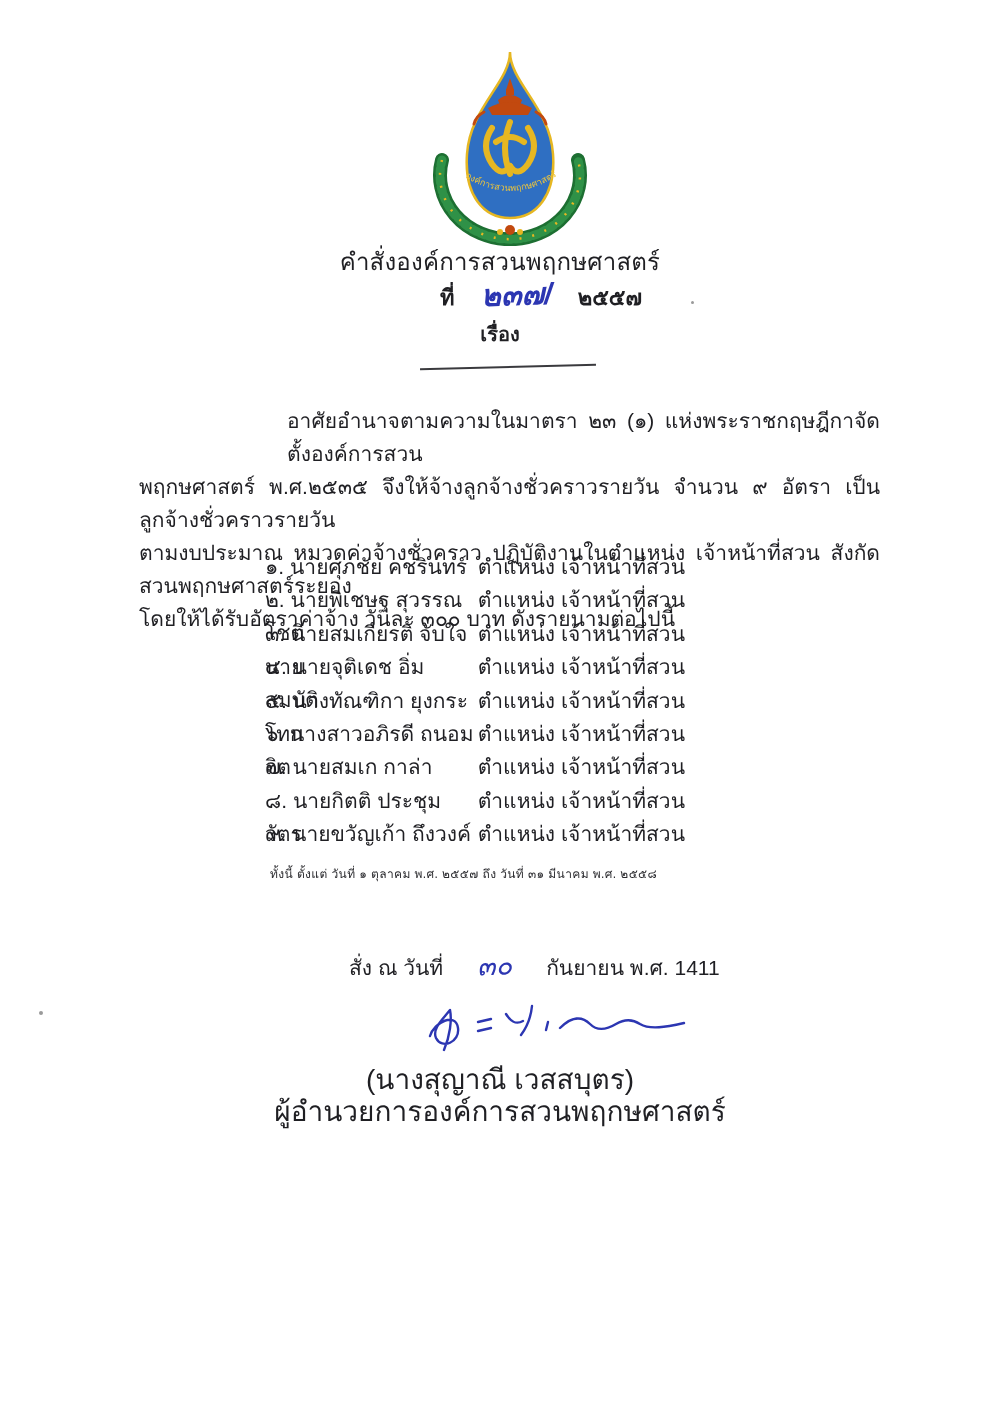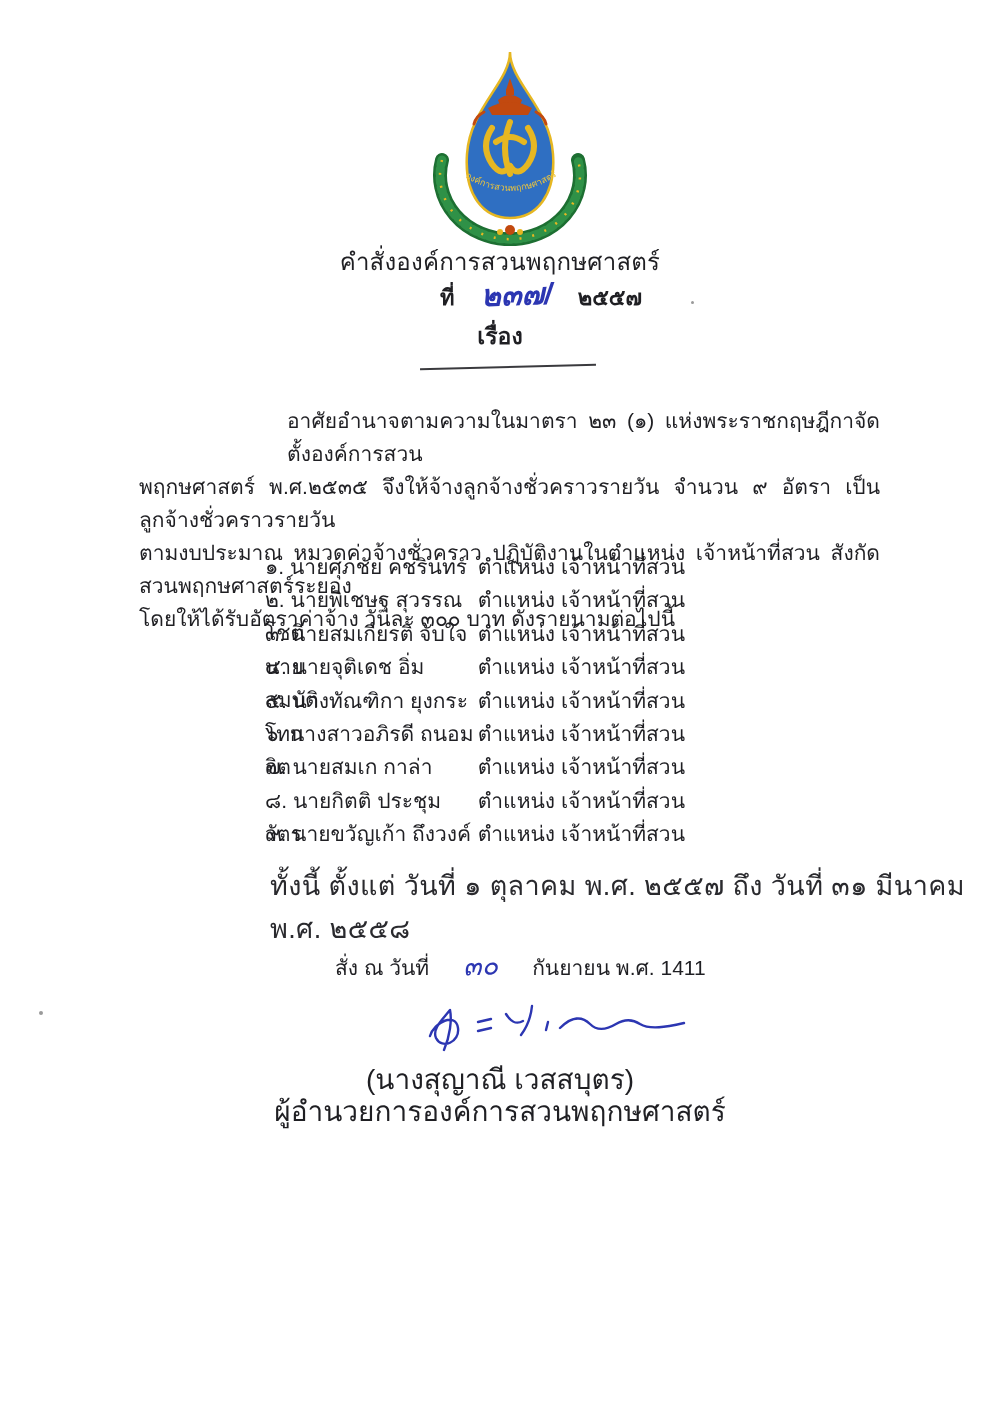--- a/index.html
+++ b/index.html
@@ -25,21 +25,21 @@
   }
   .handwrite{
     font-style:italic;
     transform:rotate(-2deg);
     display:inline-block;
   }
   .no-line .handwrite{font-size:30px;line-height:1;}
   .subject-line{
     position:absolute;top:318px;left:0;width:100%;
     display:flex;justify-content:center;gap:6px;
-    font-size:23px;font-weight:bold;
+    font-size:20px;font-weight:bold;
   }
   .divider{
     position:absolute;top:366px;left:420px;width:176px;height:2px;
     background:#3a3a3e;transform:rotate(-1.4deg);
   }
   
   .paragraph{
     position:absolute;top:404px;left:120px;width:760px;
     font-size:21px;line-height:33px;
   }
@@ -48,25 +48,25 @@
   .p-indent{padding-left:148px;}
   .appointees{
     position:absolute;top:550px;left:265px;width:420px;
     font-size:21px;
   }
   .appointee-row{display:flex;height:33.4px;align-items:baseline;}
   .appointee-name{width:233px;}
   .appointee-pos{white-space:nowrap;}
   .effective{
     position:absolute;top:864px;left:270px;
-    font-size:27px;font-weight:300;color:#2a2a2e;letter-spacing:.4px;
+    font-size:12px;font-weight:300;color:#2a2a2e;letter-spacing:.4px;
   }
   
   .issued{
-    position:absolute;top:944px;left:335px;
+    position:absolute;top:944px;left:349px;
     display:flex;align-items:baseline;gap:34px;font-size:21px;
   }
   .issued .handwrite{font-size:27px;}
   .signature{position:absolute;top:994px;left:420px;width:270px;height:70px;}
   .signer{
     position:absolute;top:1064px;left:0;width:100%;
     text-align:center;font-size:28px;line-height:32px;
   }
   .ink{color:#2c36b2;}
   .scan-dot{position:absolute;border-radius:50%;background:#9a9a9a;}

